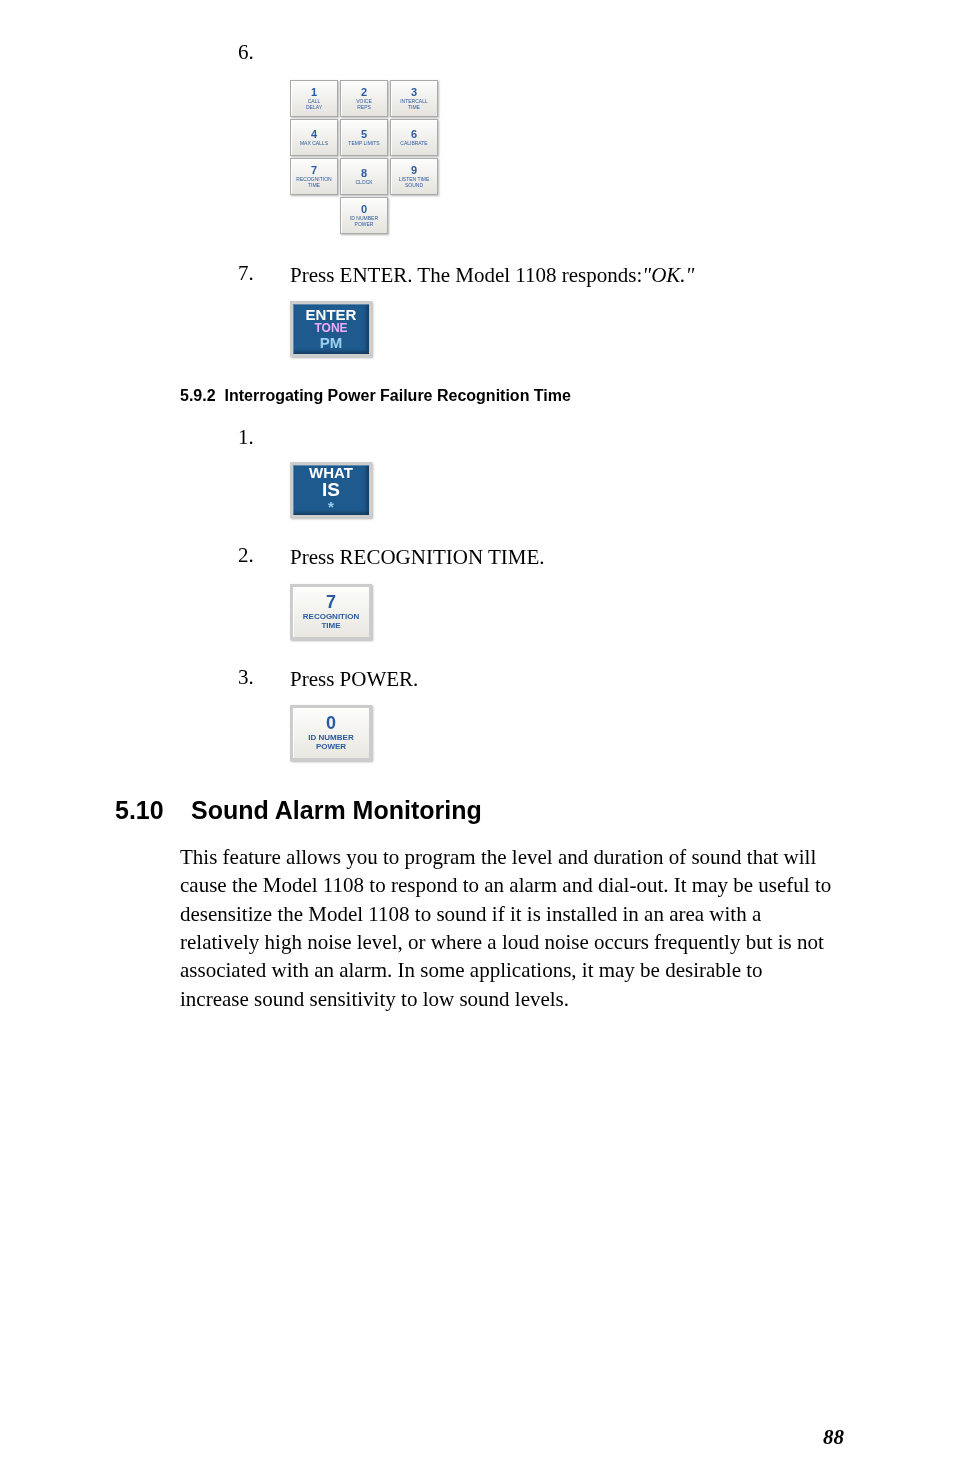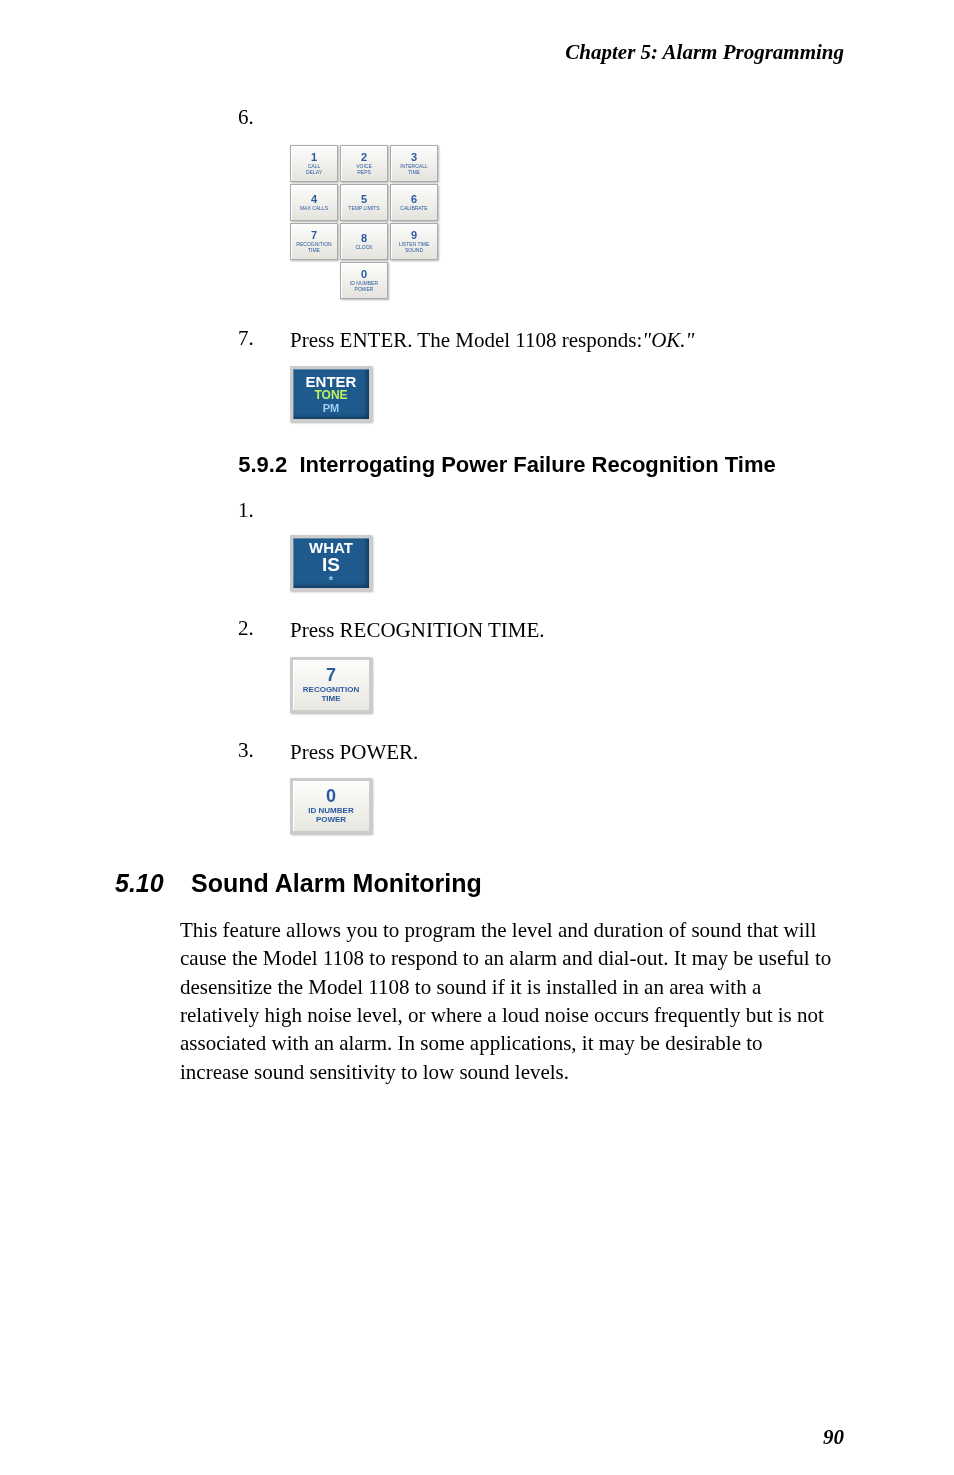--- a/index.html
+++ b/index.html
@@ -89,29 +89,29 @@
     justify-content: center;
     font-family: Arial, sans-serif;
   }
   .single-key .line1 {
     color: #fff;
     font-weight: bold;
     font-size: 15px;
     line-height: 1;
   }
   .single-key .line2 {
-    color: #bef264;
+    color: #f0abfc;
     font-weight: bold;
     font-size: 12px;
     line-height: 1.1;
   }
   .single-key .line3 {
     color: #9dd0f0;
     font-weight: bold;
-    font-size: 11px;
+    font-size: 15px;
     line-height: 1.1;
   }
   .single-key-light {
     width: 76px;
     height: 50px;
     background: linear-gradient(#fdfdfc, #e8e7e0);
     border: 3px solid #ccc;
     box-shadow: inset 1px 1px 0 #fff, 1px 1px 2px rgba(0,0,0,0.3);
     display: flex;
     flex-direction: column;
@@ -134,34 +134,32 @@
   }
   .single-key-light .label2 {
     color: #2b5aa0;
     font-weight: bold;
     font-size: 8px;
     line-height: 1.1;
   }
   .subsection-heading {
     font-family: Arial, Helvetica, sans-serif;
     font-weight: bold;
-    font-size: 22px;
+    font-size: 16px;
     margin: 30px 0 20px 0;
-    text-align: center;
   }
   .section-heading {
     font-family: Arial, Helvetica, sans-serif;
     font-weight: bold;
     font-size: 25px;
     margin: 35px 0 18px -65px;
   }
   .section-num {
     display: inline-block;
     min-width: 76px;
-    font-style: italic;
   }
   .body-para {
     font-size: 21px;
     line-height: 1.35;
     margin-bottom: 20px;
   }
   .page-number {
     position: absolute;
     bottom: 30px;
     right: 110px;
@@ -170,21 +168,20 @@
     font-size: 21px;
   }
   .zero-row {
     justify-content: center;
   }
 </style>
 </head>
 <body>
 
 <div class="page">
-  <div class="chapter-header">Chapter  5:  Alarm Programming</div>
 
   <div class="step">
     <div class="step-num">6.</div>
   </div>
 
   <div class="keypad-block">
     <div class="keypad">
       <div class="keypad-row">
         <div class="key">
             <div class="key-digit">1</div>
@@ -294,14 +291,14 @@
       <div class="label2">POWER</div>
     </div>
   </div>
 
   <div class="section-heading">
     <span class="section-num">5.10</span><span>Sound Alarm Monitoring</span>
   </div>
 
   <div class="body-para">This feature allows you to program the level and duration of sound that will cause the Model 1108 to respond to an alarm and dial-out. It may be useful to desensitize the Model 1108 to sound if it is installed in an area with a relatively high noise level, or where a loud noise occurs frequently but is not associated with an alarm. In some applications, it may be desirable to increase sound sensitivity to low sound levels.</div>
 
-  <div class="page-number">90</div>
+  <div class="page-number">88</div>
 </div>
 
 </body></html>

